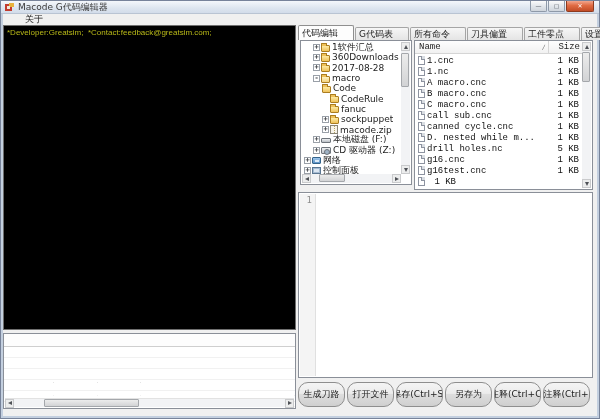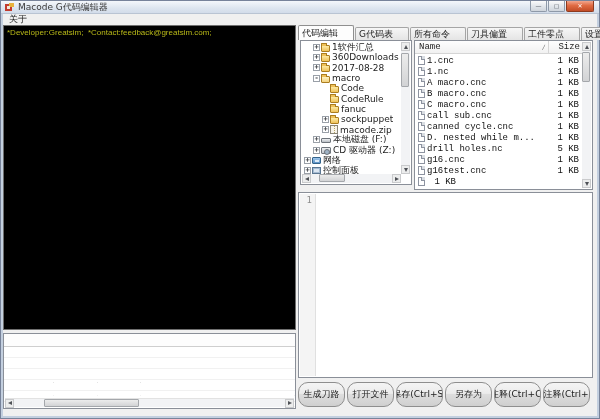--- a/index.html
+++ b/index.html
@@ -30,21 +30,21 @@
     border-radius:0 0 2px 2px; font-size:6px; line-height:9px; text-align:center;
     color:#4a4f58; background:linear-gradient(#fbfbfb,#e2e6eb 50%,#cfd5dc);
   }
   .winbtn.min, .winbtn.max { width:17px; }
   .winbtn.close {
     width:28px; color:#fff; font-weight:bold;
     background:linear-gradient(#f2a68d,#e06b43 45%,#c24c26);
     border-color:#8d3a1e;
   }
   #menubar {
-    position:absolute; left:3px; top:14px; right:3px; height:11px;
+    position:absolute; left:19px; top:14px; right:3px; height:11px;
     background:#f0f0f0; display:flex; align-items:center;
   }
   .menu-item { font-size:9px; color:#222; padding:0 6px; line-height:11px; }
 
   
   #console {
     position:absolute; left:3px; top:25px; width:293px; height:305px;
     background:#000; border:1px solid #6f6f6f;
     font-family:Liberation Sans, sans-serif; font-size:8px;
     color:#b9b918; padding:2px 3px; white-space:pre; overflow:hidden;
@@ -276,21 +276,21 @@
       <div class="tree-row" style="padding-left: 11px;">
         <span class="expander">+</span>
         <span class="ticon icon-folder"></span>
         <span class="tlabel">2017-08-28</span>
       </div>
       <div class="tree-row" style="padding-left: 11px;">
         <span class="expander">-</span>
         <span class="ticon icon-folder-open"></span>
         <span class="tlabel">macro</span>
       </div>
-      <div class="tree-row" style="padding-left: 20px;">
+      <div class="tree-row" style="padding-left: 12px;">
         <span class="expander-spacer"></span>
         <span class="ticon icon-folder"></span>
         <span class="tlabel">Code</span>
       </div>
       <div class="tree-row" style="padding-left: 20px;">
         <span class="expander-spacer"></span>
         <span class="ticon icon-folder"></span>
         <span class="tlabel">CodeRule</span>
       </div>
       <div class="tree-row" style="padding-left: 20px;">

